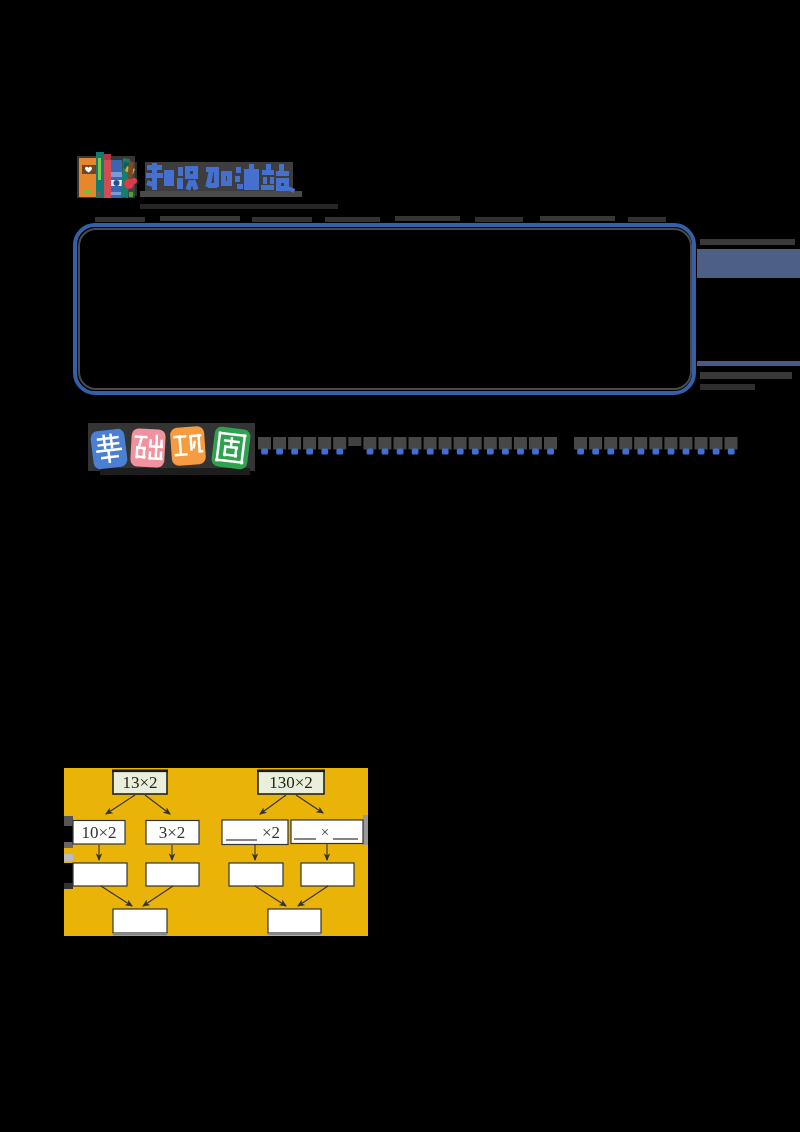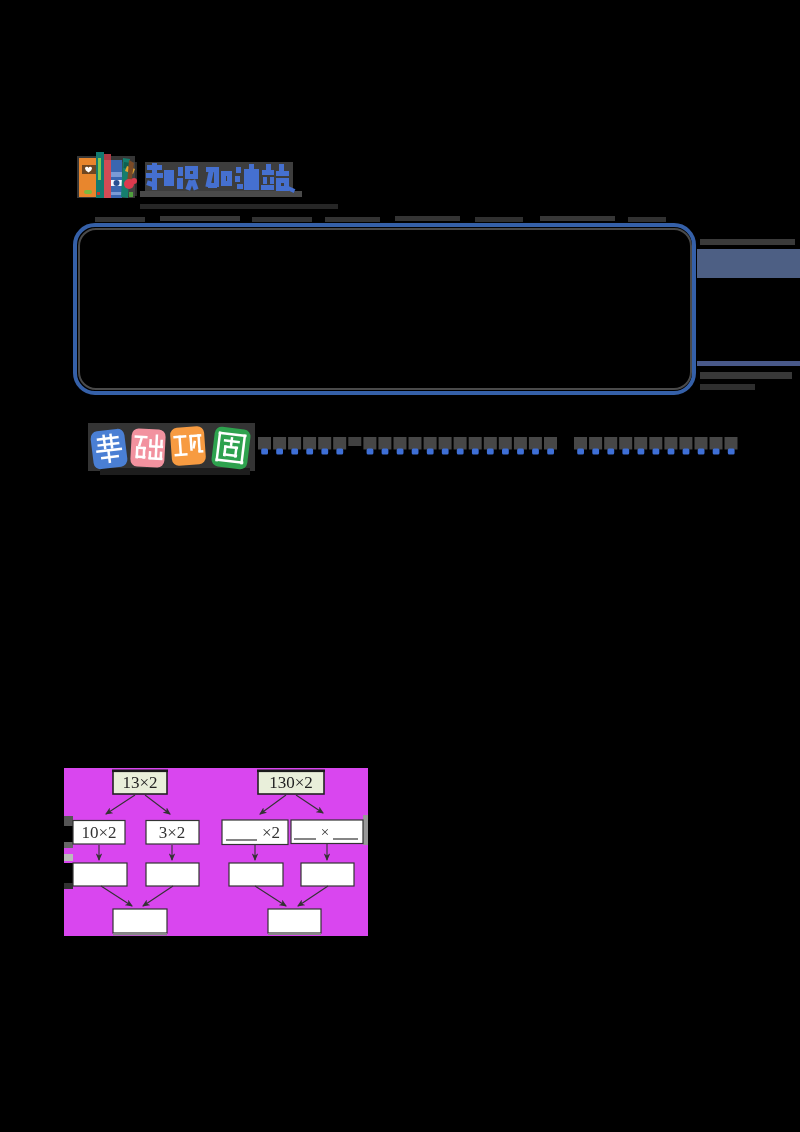--- a/index.html
+++ b/index.html
@@ -265,21 +265,21 @@
   <rect x="694.5" y="437" width="13" height="12.5" fill="#474747"></rect>
   <rect x="697.7" y="448.5" width="6.8" height="6" rx="1.5" fill="#3e6fd6"></rect>
   <rect x="709.5" y="437" width="13" height="12.5" fill="#474747"></rect>
   <rect x="712.7" y="448.5" width="6.8" height="6" rx="1.5" fill="#3e6fd6"></rect>
   <rect x="724.5" y="437" width="13" height="12.5" fill="#474747"></rect>
   <rect x="727.8" y="448.5" width="6.8" height="6" rx="1.5" fill="#3e6fd6"></rect>
  </g>
 </svg>
 </div>
 
-<div class="abs" style="left:64px;top:768px;width:304px;height:168px;background:#d946ef;">
+<div class="abs" style="left:64px;top:768px;width:304px;height:168px;background:#eab308;">
 <svg width="304" height="168" viewBox="0 0 304 168" font-family="Liberation Serif, serif">
   <defs>
     <marker id="ah" markerWidth="8" markerHeight="6" refX="6" refY="3" orient="auto">
       <path d="M0 0 L7 3 L0 6 L1.8 3 z" fill="#333"></path>
     </marker>
   </defs>
 
   <rect x="0" y="48" width="9" height="10" fill="#555"></rect>
   <rect x="0" y="58" width="9" height="16" fill="#000"></rect>
   <rect x="0" y="74" width="9" height="6" fill="#666"></rect>

